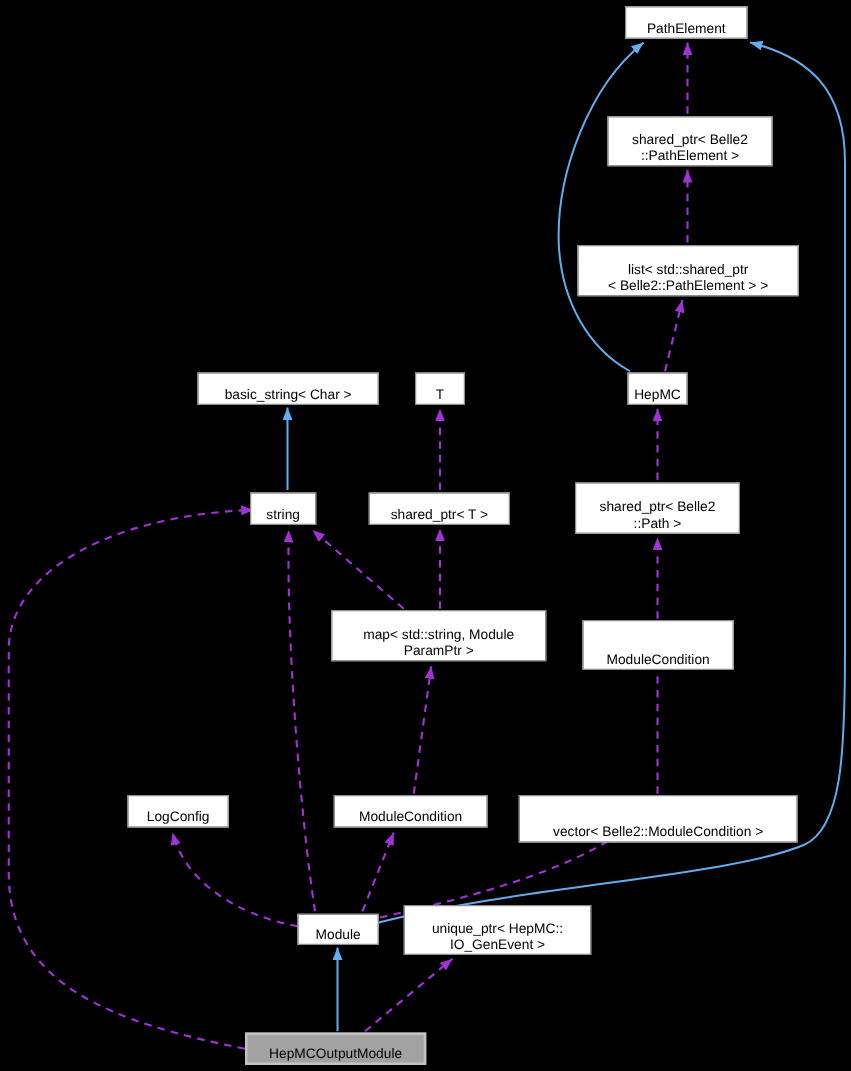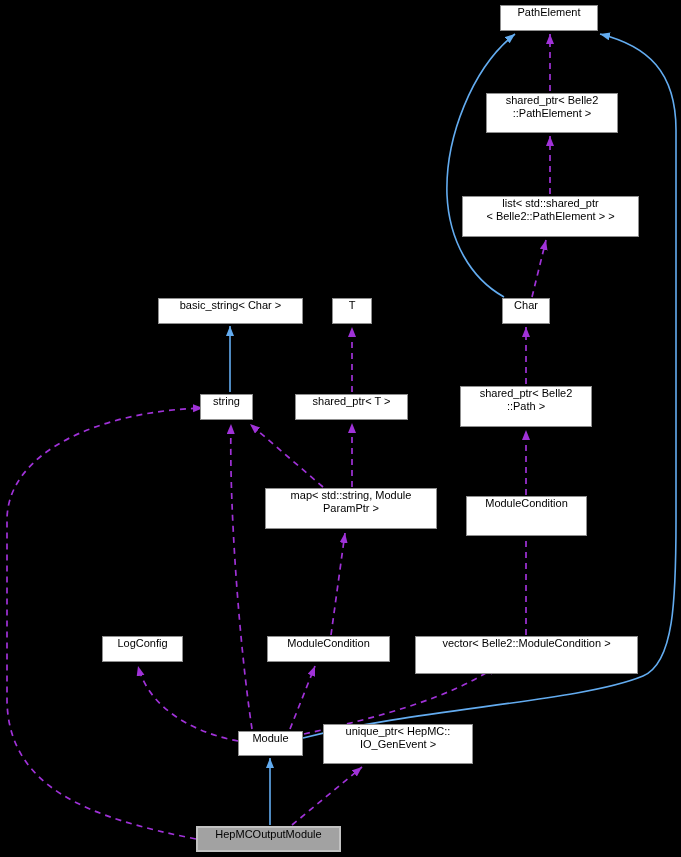--- a/index.html
+++ b/index.html
@@ -6,21 +6,21 @@
   body{
     width:681px;height:857px;position:relative;overflow:hidden;
     background:#000000;
     font-family:"Liberation Sans","DejaVu Sans",sans-serif;
   }
   #edges{position:absolute;left:0;top:0;width:681px;height:857px;}
   .node{
     position:absolute;box-sizing:border-box;
     background:#ffffff;border:1px solid #8f8f8f;
     color:#000000;font-size:11px;line-height:13px;
-    display:flex;align-items:flex-start;justify-content:center;
+    display:flex;align-items:flex-end;justify-content:center;
     text-align:center;white-space:pre-line;cursor:pointer;
   }
   .node.hl{
     background:#a2a2a2;border:2px solid #c2c2c2;
   }
   .edge-usage{stroke:#a032d8;stroke-width:1.7;fill:none;stroke-dasharray:6,5;}
   .edge-inherit{stroke:#63acf0;stroke-width:1.6;fill:none;}
 </style>
 </head>
 <body>
@@ -56,21 +56,21 @@
   <path class="edge-usage" d="M304,734 C380,717 450,698 497,666" marker-end="url(#arrow-purple)"></path>
   <path class="edge-usage" d="M292,825 L362,767" marker-end="url(#arrow-purple)"></path>
   <path class="edge-usage" d="M196,839 C90,818 8,788 7,700 L7,520 C7,452 100,411 203,408" marker-end="url(#arrow-purple)"></path>
 </svg>
 
 <div class="node" style="left:500px;top:5px;width:98px;height:26px"><span>PathElement</span></div>
 <div class="node" style="left:486px;top:93px;width:132px;height:40px"><span>shared_ptr&lt; Belle2
 ::PathElement &gt;</span></div>
 <div class="node" style="left:462px;top:196px;width:177px;height:41px"><span>list&lt; std::shared_ptr
 &lt; Belle2::PathElement &gt; &gt;</span></div>
-<div class="node" style="left:502px;top:298px;width:48px;height:26px"><span>Char</span></div>
+<div class="node" style="left:502px;top:298px;width:48px;height:26px"><span>HepMC</span></div>
 <div class="node" style="left:158px;top:298px;width:145px;height:26px"><span>basic_string&lt; Char &gt;</span></div>
 <div class="node" style="left:332px;top:298px;width:40px;height:26px"><span>T</span></div>
 <div class="node" style="left:200px;top:394px;width:53px;height:26px"><span>string</span></div>
 <div class="node" style="left:295px;top:394px;width:113px;height:26px"><span>shared_ptr&lt; T &gt;</span></div>
 <div class="node" style="left:460px;top:386px;width:132px;height:41px"><span>shared_ptr&lt; Belle2
 ::Path &gt;</span></div>
 <div class="node" style="left:265px;top:488px;width:172px;height:41px"><span>map&lt; std::string, Module
 ParamPtr &gt;</span></div>
 <div class="node" style="left:466px;top:496px;width:121px;height:40px"><span>ModuleCondition</span></div>
 <div class="node" style="left:102px;top:636px;width:81px;height:26px"><span>LogConfig</span></div>

